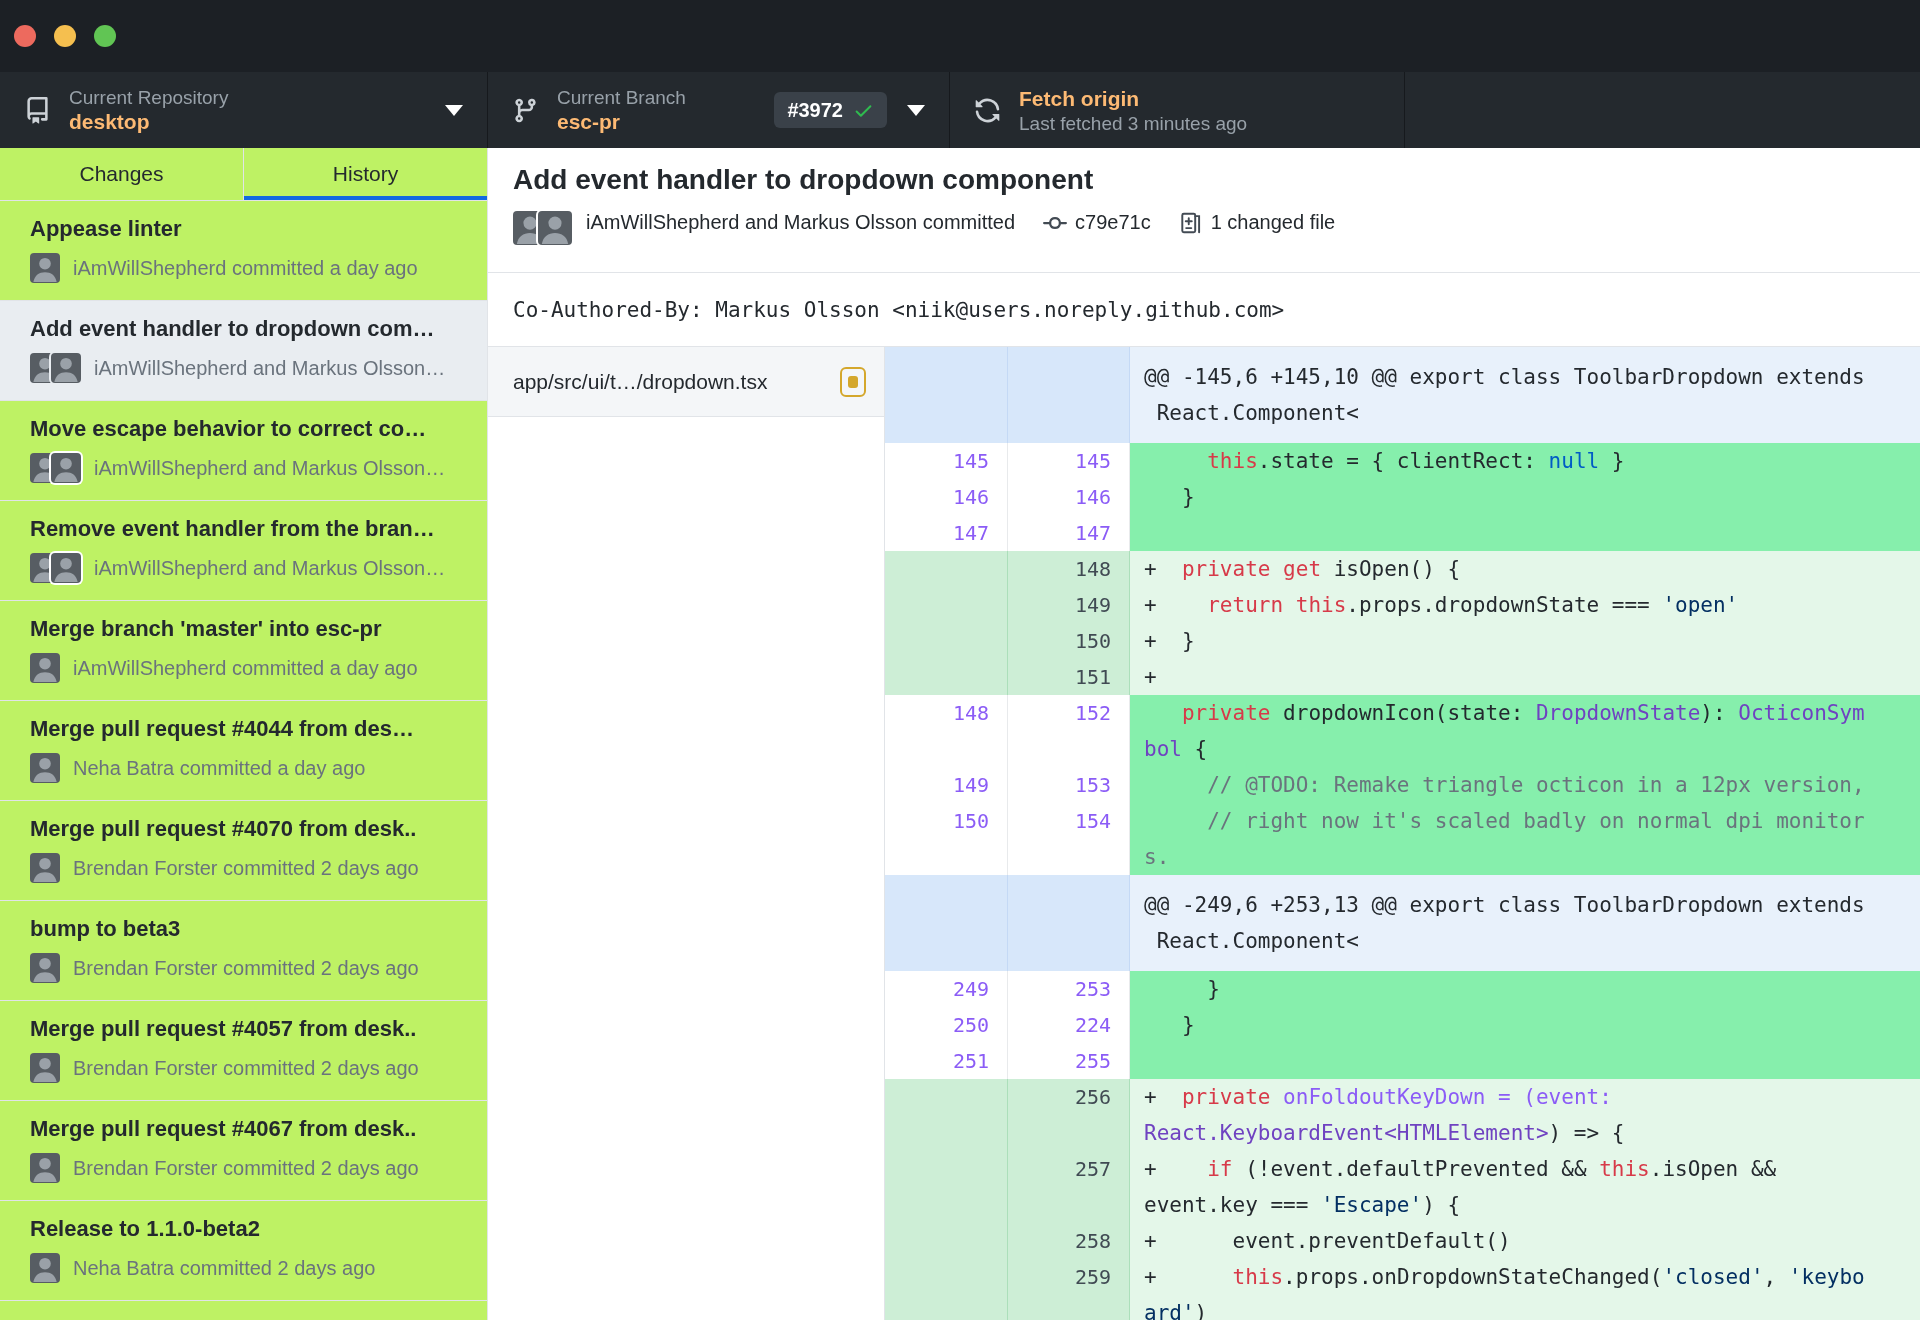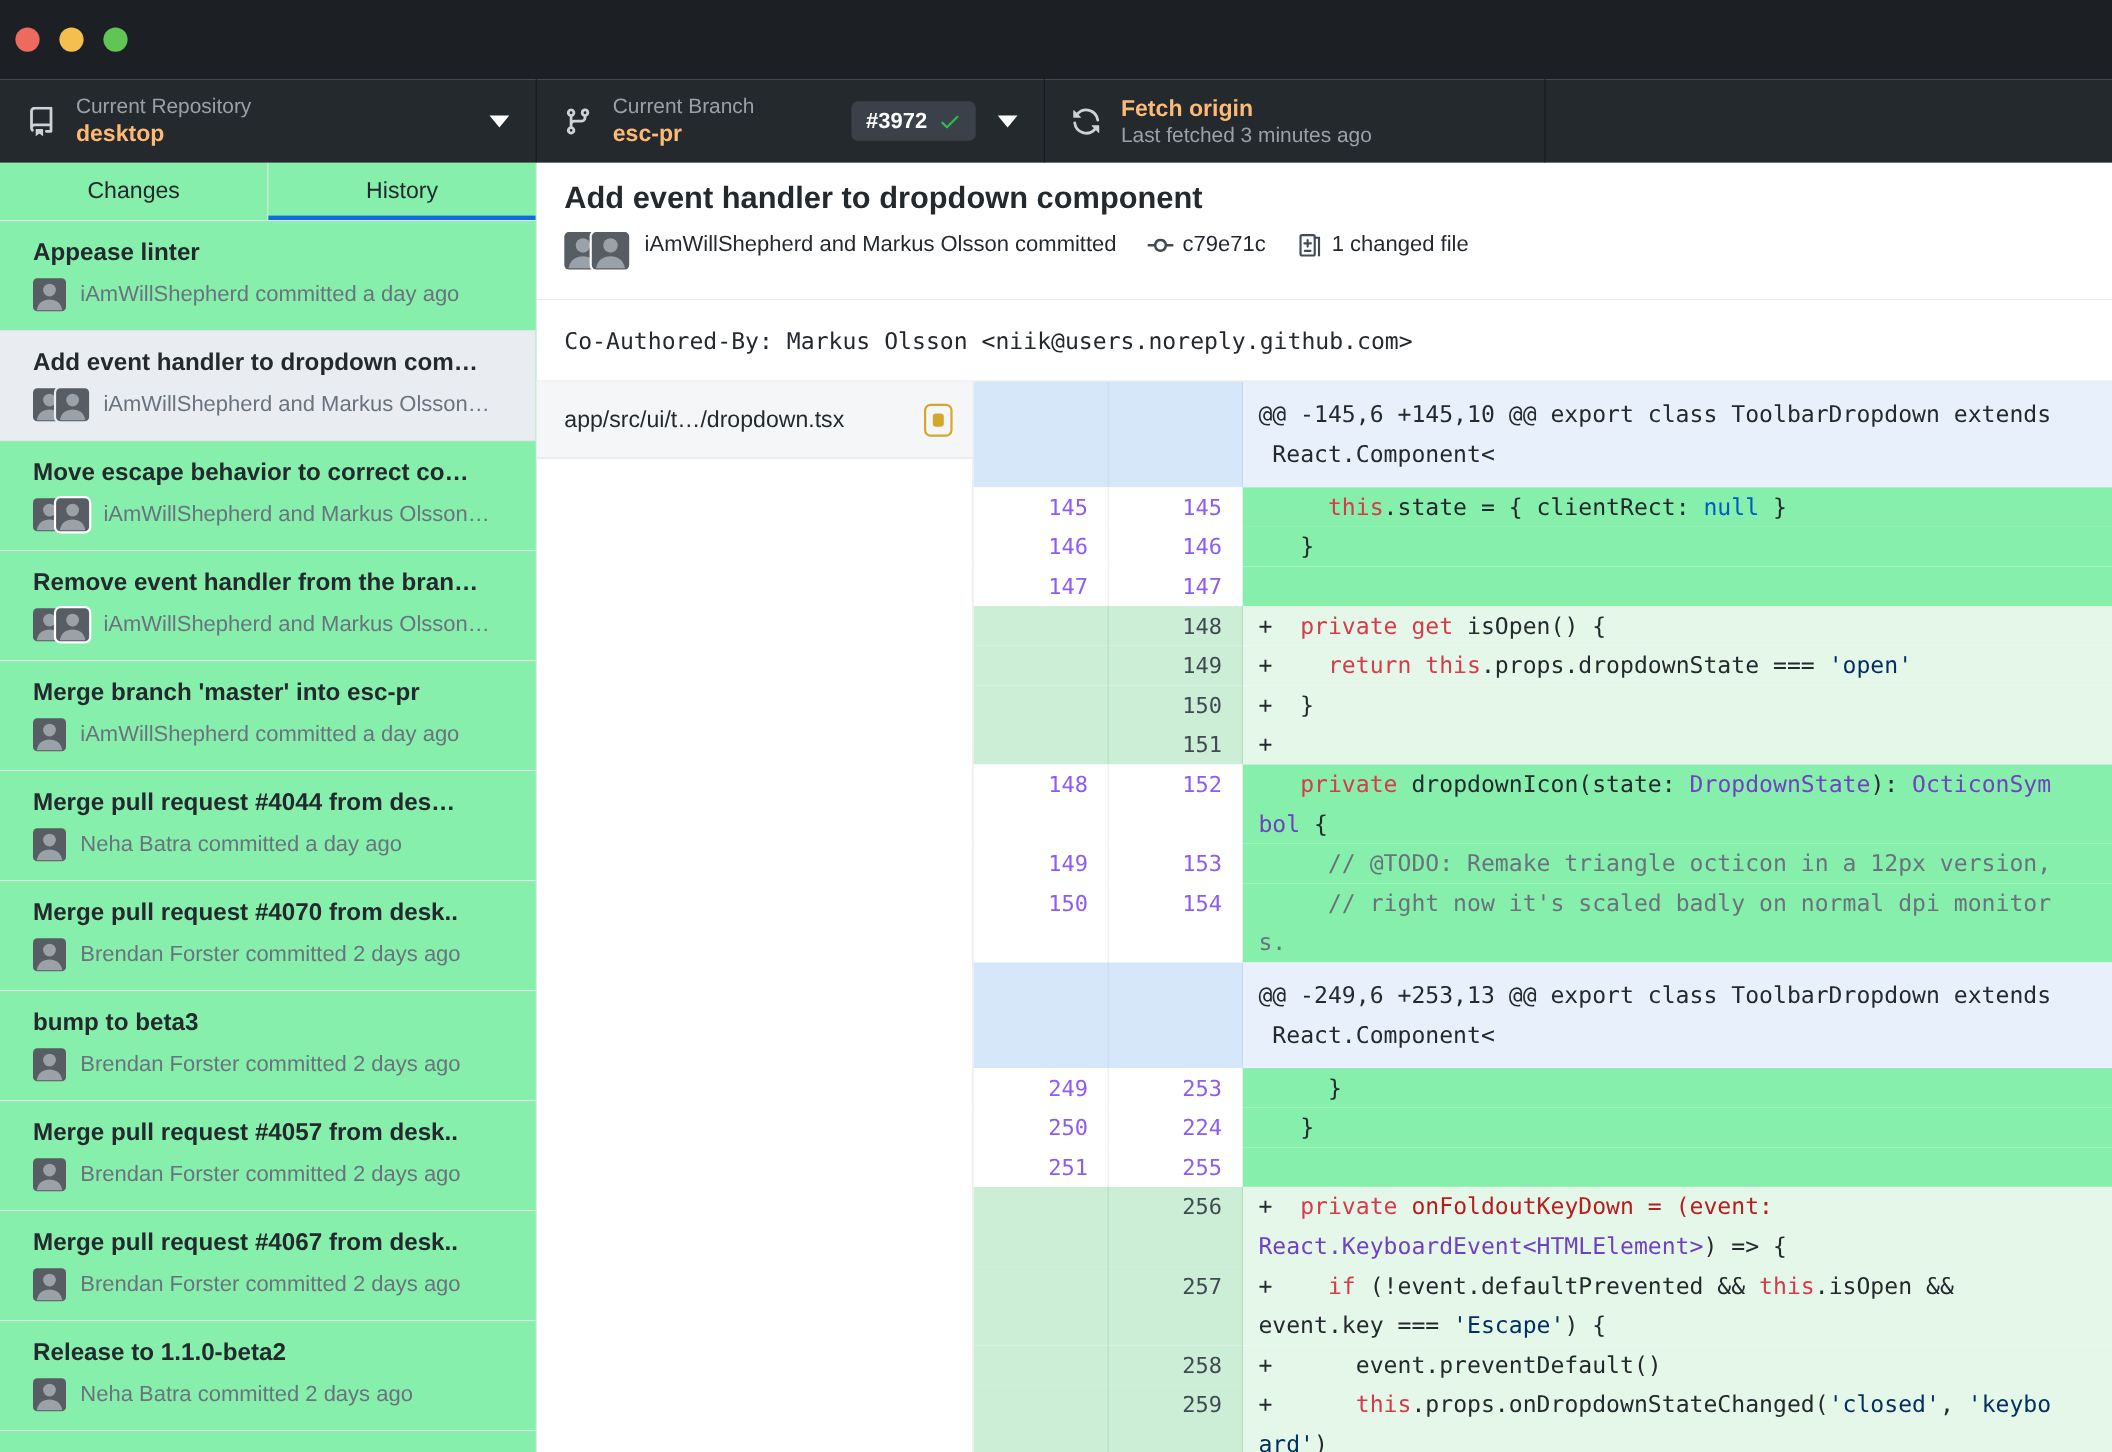--- a/index.html
+++ b/index.html
@@ -24,21 +24,21 @@
   .tb-label{font-size:19px;line-height:23px;color:#98a1a9;}
   .tb-value{font-size:21px;line-height:26px;color:#fdba74;font-weight:700;}
   .caret{width:0;height:0;border-left:9px solid transparent;border-right:9px solid transparent;
          border-top:11px solid #fff;margin-left:20px;flex:none;}
   .pr-badge{margin-left:auto;display:flex;align-items:center;background:#3a4149;border-radius:6px;
             height:36px;padding:0 13px;flex:none;}
   .pr-badge .num{color:#fff;font-weight:700;font-size:20px;margin-right:10px;}
   .pr-badge svg{width:21px;height:21px;}
 
   
-  .sidebar{position:absolute;left:0;top:148px;width:487px;bottom:0;background:#86efac;
+  .sidebar{position:absolute;left:0;top:148px;width:487px;bottom:0;background:#bef264;
            border-right:1px solid #e1e4e8;overflow:hidden;}
   .tabbar{height:52px;display:flex;border-bottom:1px solid #e1e4e8;}
   .tab{flex:1;display:flex;align-items:center;justify-content:center;font-size:21px;color:#24292e;
        position:relative;cursor:default;}
   .tab:first-child{border-right:1px solid #e1e4e8;}
   .tab.active::after{content:"";position:absolute;left:0;right:0;bottom:0;height:4px;background:#1269e0;}
   .commit{height:100px;box-sizing:border-box;border-bottom:1px solid #e1e4e8;
           padding:15px 18px 0 30px;overflow:hidden;}
   .commit.selected{background:#e9edf1;}
   .c-title{font-size:22px;font-weight:700;color:#24292e;white-space:nowrap;overflow:hidden;}
@@ -456,21 +456,21 @@
         <div class="dcode"><span style="color: rgb(36, 41, 46);">   }</span></div>
       </div>
       <div class="drow ctx">
         <div class="dnum o">251</div>
         <div class="dnum n">255</div>
         <div class="dcode"><span style="color: rgb(36, 41, 46);"></span></div>
       </div>
       <div class="drow add">
         <div class="dnum o"></div>
         <div class="dnum n">256</div>
-        <div class="dcode"><span style="color: rgb(36, 41, 46);">+  </span><span style="color: rgb(215, 58, 73);">private</span><span style="color: #b91c1c;"> onFoldoutKeyDown = (event:
+        <div class="dcode"><span style="color: rgb(36, 41, 46);">+  </span><span style="color: rgb(215, 58, 73);">private</span><span style="color: #8b5cf6;"> onFoldoutKeyDown = (event:
 </span><span style="color: rgb(111, 66, 193);">React.KeyboardEvent&lt;HTMLElement&gt;</span><span style="color: rgb(36, 41, 46);">) =&gt; {</span></div>
       </div>
       <div class="drow add">
         <div class="dnum o"></div>
         <div class="dnum n">257</div>
         <div class="dcode"><span style="color: rgb(36, 41, 46);">+    </span><span style="color: rgb(215, 58, 73);">if</span><span style="color: rgb(36, 41, 46);"> (!event.defaultPrevented &amp;&amp; </span><span style="color: rgb(215, 58, 73);">this</span><span style="color: rgb(36, 41, 46);">.isOpen &amp;&amp;
 event.key === </span><span style="color: rgb(3, 47, 98);">'Escape'</span><span style="color: rgb(36, 41, 46);">) {</span></div>
       </div>
       <div class="drow add">
         <div class="dnum o"></div>

